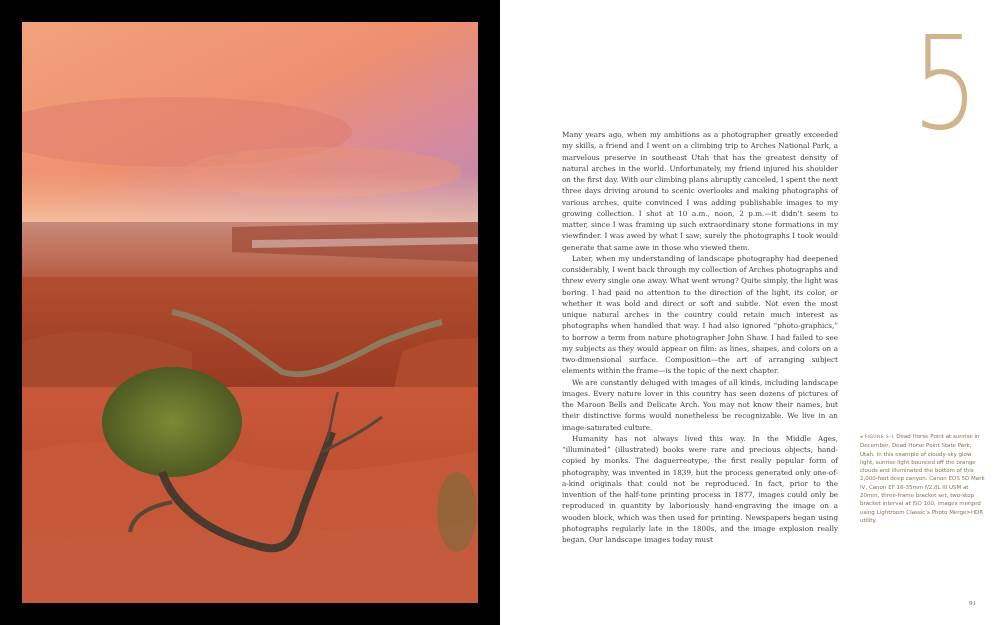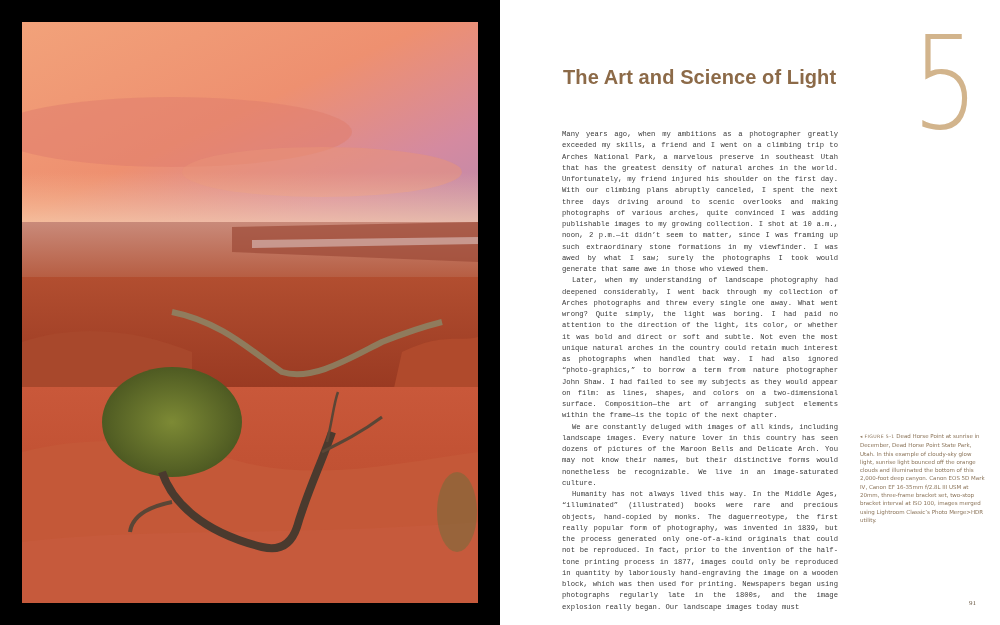--- a/index.html
+++ b/index.html
@@ -32,21 +32,21 @@
     font-family: "DejaVu Sans", sans-serif; font-weight: 200;
     font-size: 128px; line-height: 1; color: #d2b48c;
     transform: scaleX(0.82); transform-origin: left top;
   }
   .body-text {
     position: absolute; left: 62px; top: 129px; width: 276px;
     font-family: "DejaVu Serif", serif;
     font-size: 7.2px; line-height: 11.25px; color: #3a3a3a;
     text-align: justify; hyphens: auto;
   }
-  .body-text p { margin: 0; font-family: Liberation Mono, monospace; }
+  .body-text p { margin: 0; }
   .body-text p + p { text-indent: 10px; }
   .caption {
     position: absolute; left: 360px; top: 432px; width: 125px;
     font-family: "DejaVu Sans", sans-serif;
     font-size: 5.5px; line-height: 8.3px; color: #8a7358;
   }
   .caption .fig-label { font-size: 4.6px; letter-spacing: 0.4px; color: #8a7358; }
   .page-number {
     position: absolute; left: 469px; top: 599px;
     font-family: Liberation Serif, serif; font-size: 7px; color: #6b5a45;
@@ -105,21 +105,20 @@
       <path d="M150 480 C125 485 110 495 108 510" stroke="#5a4636" stroke-width="4" fill="none"></path>
       <path d="M300 430 C320 420 340 410 360 395" stroke="#5a4636" stroke-width="3" fill="none"></path>
       <path d="M305 420 C310 400 312 380 316 370" stroke="#5a4636" stroke-width="2.5" fill="none"></path>
       <ellipse cx="435" cy="490" rx="20" ry="40" fill="#7a6a3a" opacity="0.6"></ellipse>
     </svg>
   </div>
 </div>
 
 <div class="right-page">
   <div class="chapter-number">5</div>
-  <h1 class="chapter-title">The Art and Science of Light</h1>
 
   <div class="body-text">
     <p>Many years ago, when my ambitions as a photographer greatly exceeded my skills, a friend and I went on a climbing trip to Arches National Park, a marvelous preserve in southeast Utah that has the greatest density of natural arches in the world. Unfortunately, my friend injured his shoulder on the first day. With our climbing plans abruptly canceled, I spent the next three days driving around to scenic overlooks and making photographs of various arches, quite convinced I was adding publishable images to my growing collection. I shot at 10 a.m., noon, 2 p.m.—it didn’t seem to matter, since I was framing up such extraordinary stone formations in my viewfinder. I was awed by what I saw; surely the photographs I took would generate that same awe in those who viewed them.</p>
     <p>Later, when my understanding of landscape photography had deepened considerably, I went back through my collection of Arches photographs and threw every single one away. What went wrong? Quite simply, the light was boring. I had paid no attention to the direction of the light, its color, or whether it was bold and direct or soft and subtle. Not even the most unique natural arches in the country could retain much interest as photographs when handled that way. I had also ignored “photo-graphics,” to borrow a term from nature photographer John Shaw. I had failed to see my subjects as they would appear on film: as lines, shapes, and colors on a two-dimensional surface. Composition—the art of arranging subject elements within the frame—is the topic of the next chapter.</p>
     <p>We are constantly deluged with images of all kinds, including landscape images. Every nature lover in this country has seen dozens of pictures of the Maroon Bells and Delicate Arch. You may not know their names, but their distinctive forms would nonetheless be recognizable. We live in an image-saturated culture.</p>
     <p>Humanity has not always lived this way. In the Middle Ages, “illuminated” (illustrated) books were rare and precious objects, hand-copied by monks. The daguerreotype, the first really popular form of photography, was invented in 1839, but the process generated only one-of-a-kind originals that could not be reproduced. In fact, prior to the invention of the half-tone printing process in 1877, images could only be reproduced in quantity by laboriously hand-engraving the image on a wooden block, which was then used for printing. Newspapers began using photographs regularly late in the 1800s, and the image explosion really began. Our landscape images today must</p>
   </div>
 
   <div class="caption">
     <span class="fig-label">◂ FIGURE 5-1</span>

